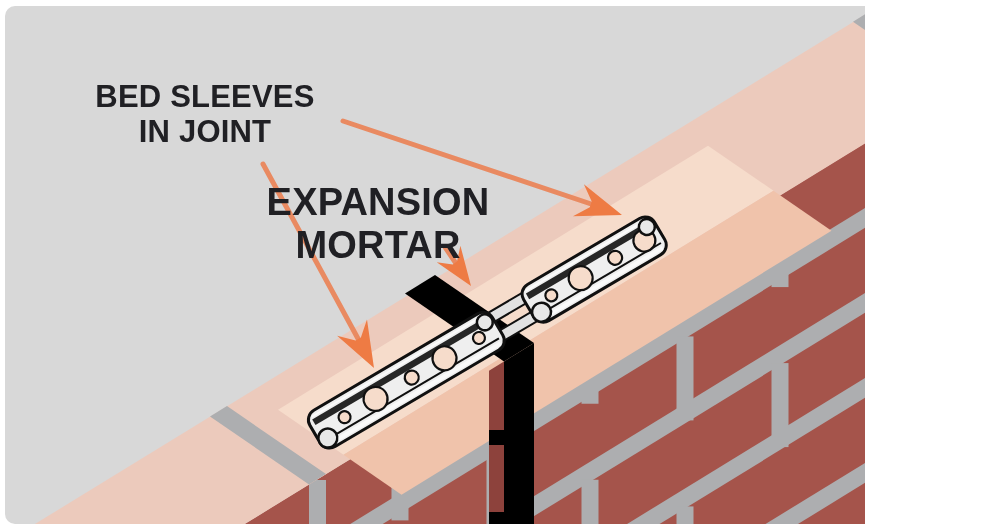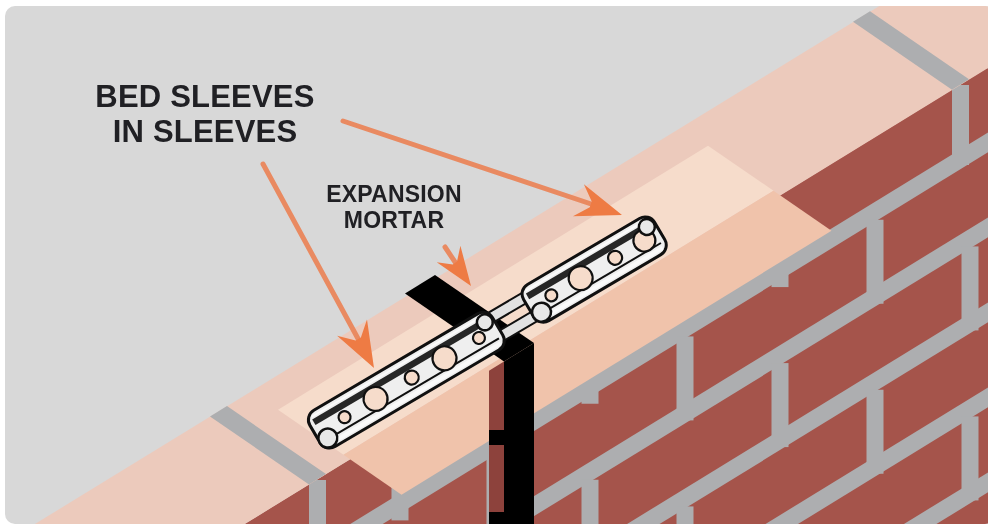--- a/index.html
+++ b/index.html
@@ -1,22 +1,22 @@
 <!DOCTYPE html>
 <html><head>
 <meta charset="utf-8">
 <style>
   html,body{margin:0;padding:0;background:#ffffff;}
-  .stage{position:relative;width:988px;height:530px;background:#ffffff;overflow:hidden;
+  .stage{position:relative;width:865px;height:530px;background:#ffffff;overflow:hidden;
          font-family:"Liberation Sans",sans-serif;}
   .stage svg{position:absolute;left:0;top:0;}
   .label{position:absolute;text-align:center;font-weight:bold;line-height:1.14;
          letter-spacing:.2px;user-select:none;}
   #label-bed{left:40px;top:79px;width:330px;font-size:31px;}
-  #label-exp{left:262px;top:181px;width:264px;font-size:23px;}
+  #label-exp{left:246px;top:181px;width:264px;font-size:38px;}
   .label span{display:block;}
 </style>
 </head>
 <body>
 
 <div class="stage">
 
   <svg id="scene" width="1000" height="530" viewBox="0 0 1000 530">
       <defs>
         <clipPath id="clipFrame">
@@ -117,21 +117,21 @@
           <line x1="263" y1="164" x2="368" y2="357" stroke="#e98a61" stroke-width="5" stroke-linecap="round"></line>
           <polygon points="0,0 -46,-17 -33,-3 -33,3 -46,17" fill="#ee7b44" transform="translate(374,368) rotate(61.5) scale(1)"></polygon>
           <line x1="445" y1="247" x2="463" y2="274" stroke="#e98a61" stroke-width="5" stroke-linecap="round"></line>
           <polygon points="0,0 -46,-17 -33,-3 -33,3 -46,17" fill="#ee7b44" transform="translate(471,286) rotate(55) scale(0.85)"></polygon>
         </g>
       </g>
     </svg>
 
   <div class="label" id="label-bed" style="color: rgb(32, 32, 36);">
     <span>BED SLEEVES</span>
-    <span>IN SLEEVES</span>
+    <span>IN JOINT</span>
   </div>
 
   <div class="label" id="label-exp" style="color: rgb(32, 32, 36);">
     <span>EXPANSION</span>
     <span>MORTAR</span>
   </div>
 
 </div>
 
 </body></html>

